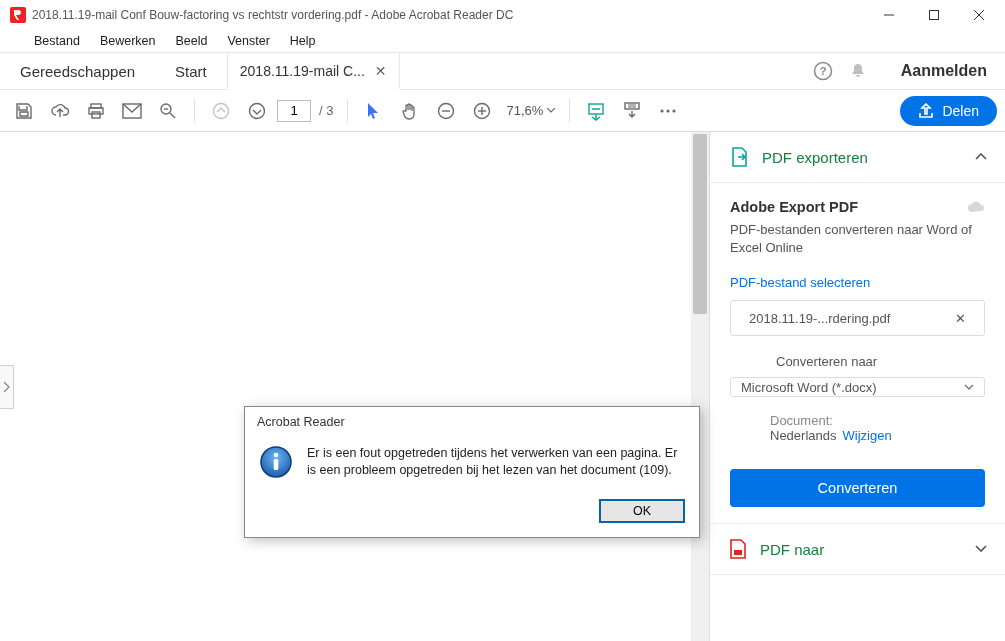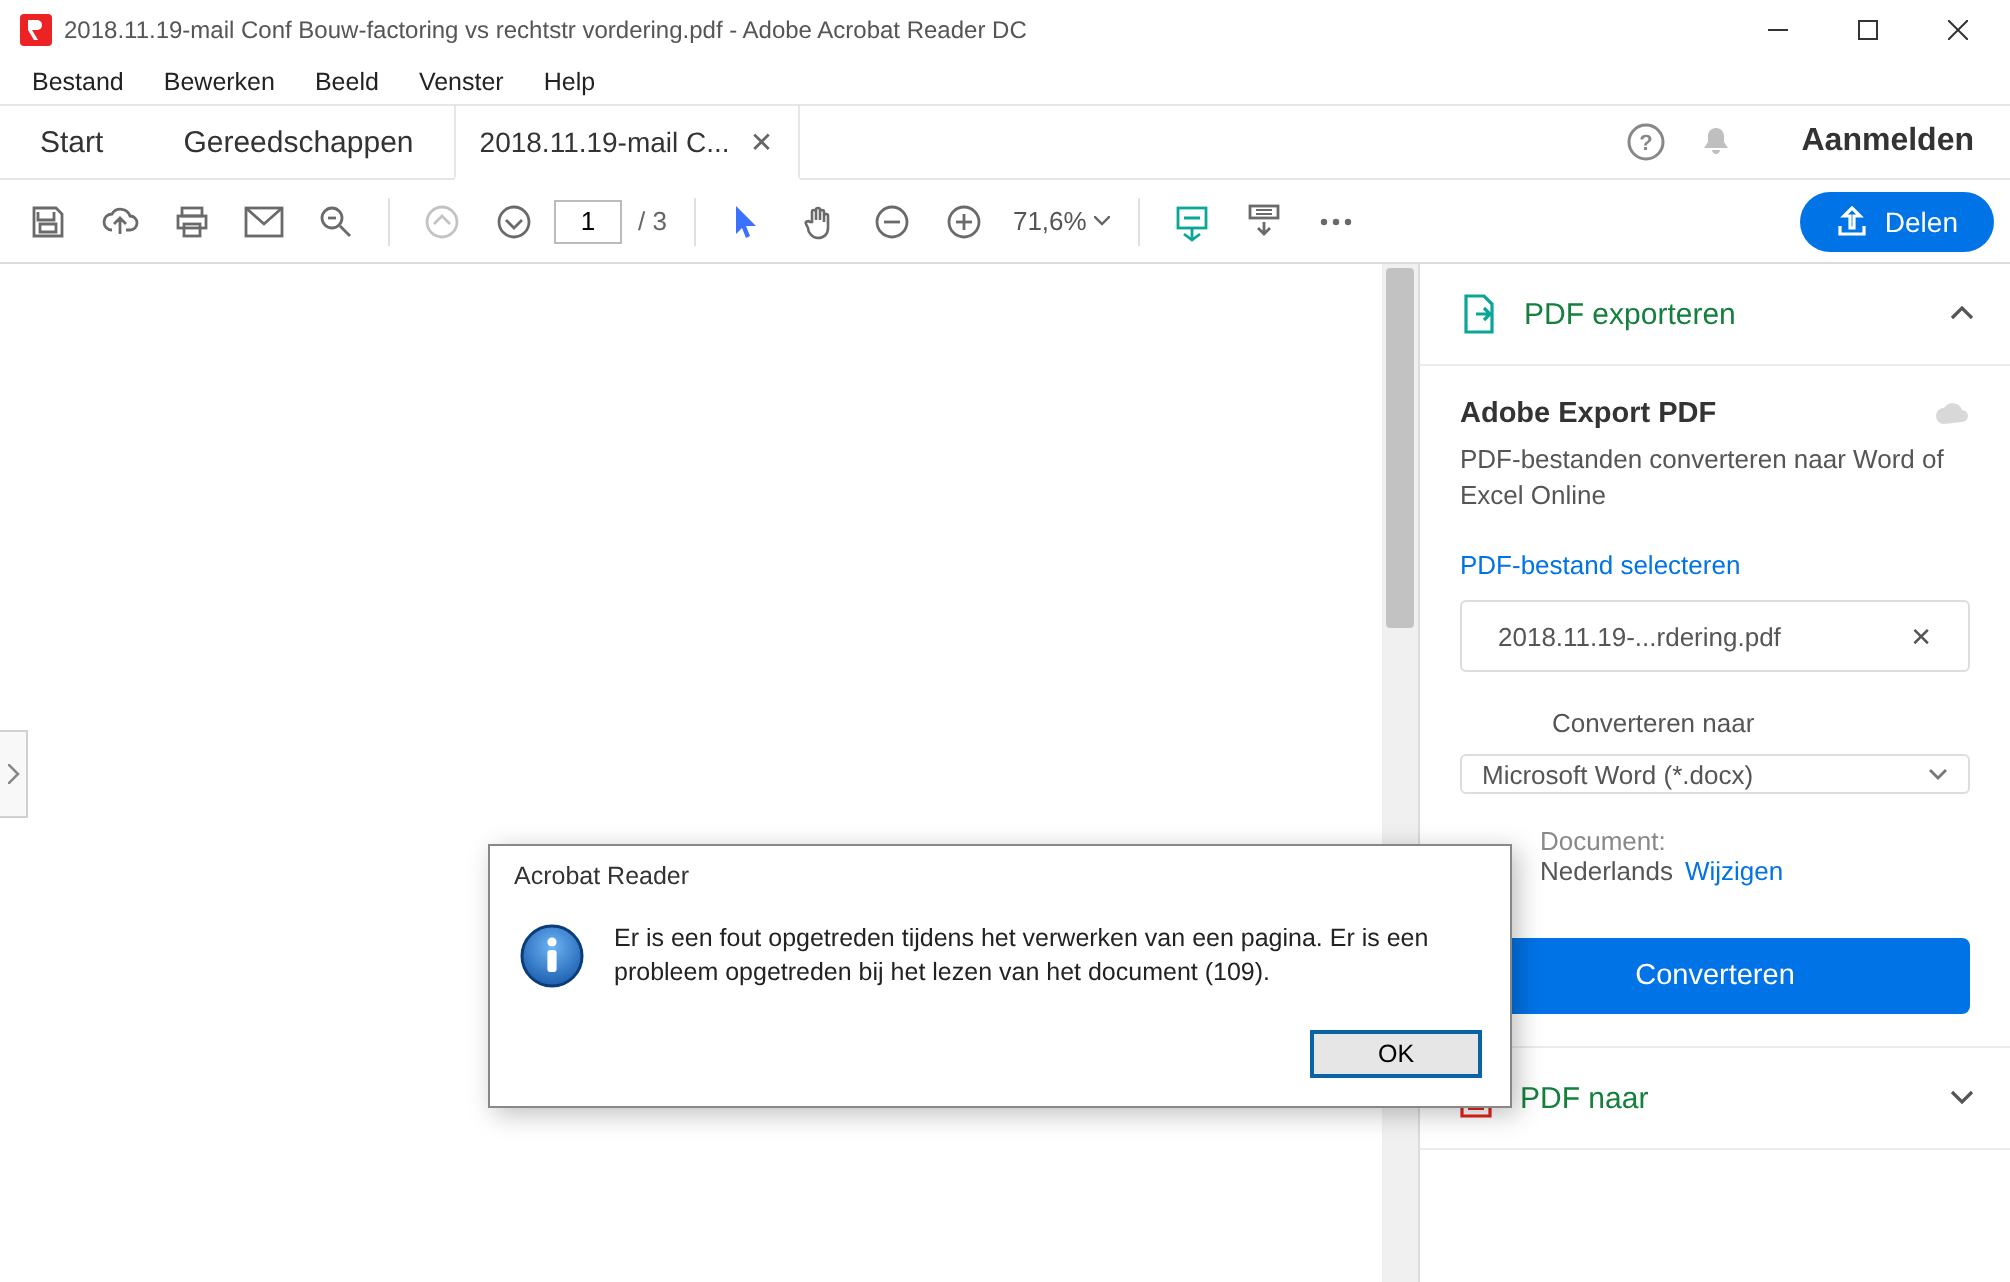--- a/index.html
+++ b/index.html
@@ -6,21 +6,21 @@
 body { width: 1005px; height: 641px; background: #fff; overflow: hidden; position: relative; font-size: 13px; color: #333; }
 
 
 .titlebar { height: 30px; background: #fff; display: flex; align-items: center; padding: 0 4px; border-bottom: 0; }
 .titlebar .app-icon { width: 16px; height: 16px; margin: 0 6px; }
 .titlebar .title { flex: 1; color: #555; font-size: 12px; }
 .titlebar .win-controls { display: flex; }
 .titlebar .win-btn { width: 45px; height: 30px; display: flex; align-items: center; justify-content: center; color: #333; }
 
 
-.menubar { height: 22px; display: flex; align-items: center; padding: 0 6px; gap: 0; border-bottom: 0; }
+.menubar { height: 22px; display: flex; align-items: center; padding: 0 24px; gap: 0; border-bottom: 0; }
 .menubar .menu-item { padding: 2px 10px; font-size: 12.5px; color: #222; }
 
 
 .tabrow { height: 38px; display: flex; align-items: stretch; border-top: 1px solid #e6e6e6; border-bottom: 1px solid #e6e6e6; background: #fff; }
 .tabrow .hometab { padding: 0 20px; display: flex; align-items: center; font-size: 15px; color: #333; }
 .tabrow .doctab { display: flex; align-items: center; padding: 0 12px; border-left: 1px solid #e6e6e6; border-right: 1px solid #e6e6e6; font-size: 14px; background: #fff; gap: 10px; }
 .tabrow .doctab.active { border-bottom: 2px solid #fff; margin-bottom: -1px; }
 .tabrow .closex { color: #666; font-size: 14px; }
 .tabrow .spacer { flex: 1; }
 .tabrow .right-icons { display: flex; align-items: center; gap: 16px; padding: 0 16px; }
@@ -53,21 +53,21 @@
 .rpanel .aep-desc { color: #555; font-size: 13px; line-height: 1.4; }
 .rpanel .blue-link { color: #0073e6; font-size: 13px; margin-top: 18px; display: block; }
 .rpanel .file-chip { margin-top: 10px; border: 1px solid #ddd; border-radius: 3px; height: 36px; display: flex; align-items: center; padding: 0 18px; justify-content: space-between; color: #555; font-size: 13px; }
 .rpanel .cvt-label { margin-top: 18px; color: #555; font-size: 13px; margin-left: 46px; }
 .rpanel .cvt-select { margin-top: 8px; border: 1px solid #ddd; border-radius: 3px; height: 20px; display: flex; align-items: center; padding: 0 10px; justify-content: space-between; color: #555; font-size: 13px; }
 .rpanel .doclang { margin-top: 16px; color: #555; font-size: 13px; }
 .rpanel .doclang .lnk { color: #0073e6; margin-left: 6px; }
 .rpanel .convert-btn { margin-top: 26px; width: 100%; height: 38px; background: #0073e6; color: #fff; border: 0; border-radius: 4px; font-size: 14.5px; }
 
 
-.modal { position: absolute; left: 244px; top: 422px; width: 512px; background: #fff; border: 1px solid #888; box-shadow: 3px 3px 12px rgba(0,0,0,0.25); }
+.modal { position: absolute; left: 244px; top: 406px; width: 456px; background: #fff; border: 1px solid #888; box-shadow: 3px 3px 12px rgba(0,0,0,0.25); }
 .modal .m-title { padding: 8px 12px 6px; font-size: 12.5px; color: #333; }
 .modal .m-body { display: flex; padding: 10px 14px 6px; gap: 14px; align-items: flex-start; }
 .modal .m-icon { width: 34px; height: 34px; flex-shrink: 0; }
 .modal .m-text { font-size: 12.5px; color: #222; line-height: 1.35; }
 .modal .m-actions { display: flex; justify-content: flex-end; padding: 14px 14px 14px; }
 .modal .ok-btn { width: 86px; height: 24px; border: 2px solid #0a64a4; background: #e6e6e6; font-size: 12.5px; }
 
 svg { display: block; }
 .ico { color: #6a6a6a; }
 .ico-teal { color: #0aa698; }
@@ -105,22 +105,22 @@
 
 <div class="menubar">
   <div class="menu-item">Bestand</div>
   <div class="menu-item">Bewerken</div>
   <div class="menu-item">Beeld</div>
   <div class="menu-item">Venster</div>
   <div class="menu-item">Help</div>
 </div>
 
 <div class="tabrow">
+  <div class="hometab">Gereedschappen</div>
   <div class="hometab">Start</div>
-  <div class="hometab">Gereedschappen</div>
   <div class="doctab active">
     <span>2018.11.19-mail C...</span>
     <span class="closex">✕</span>
   </div>
   <div class="spacer"></div>
   <div class="right-icons">
     <span>
         <svg width="20" height="20" viewBox="0 0 20 20">
           <circle cx="10" cy="10" r="8.5" fill="none" stroke="#888" stroke-width="1.5"></circle>
           <text x="10" y="14" text-anchor="middle" font-size="11" fill="#888" font-weight="bold">?</text>

